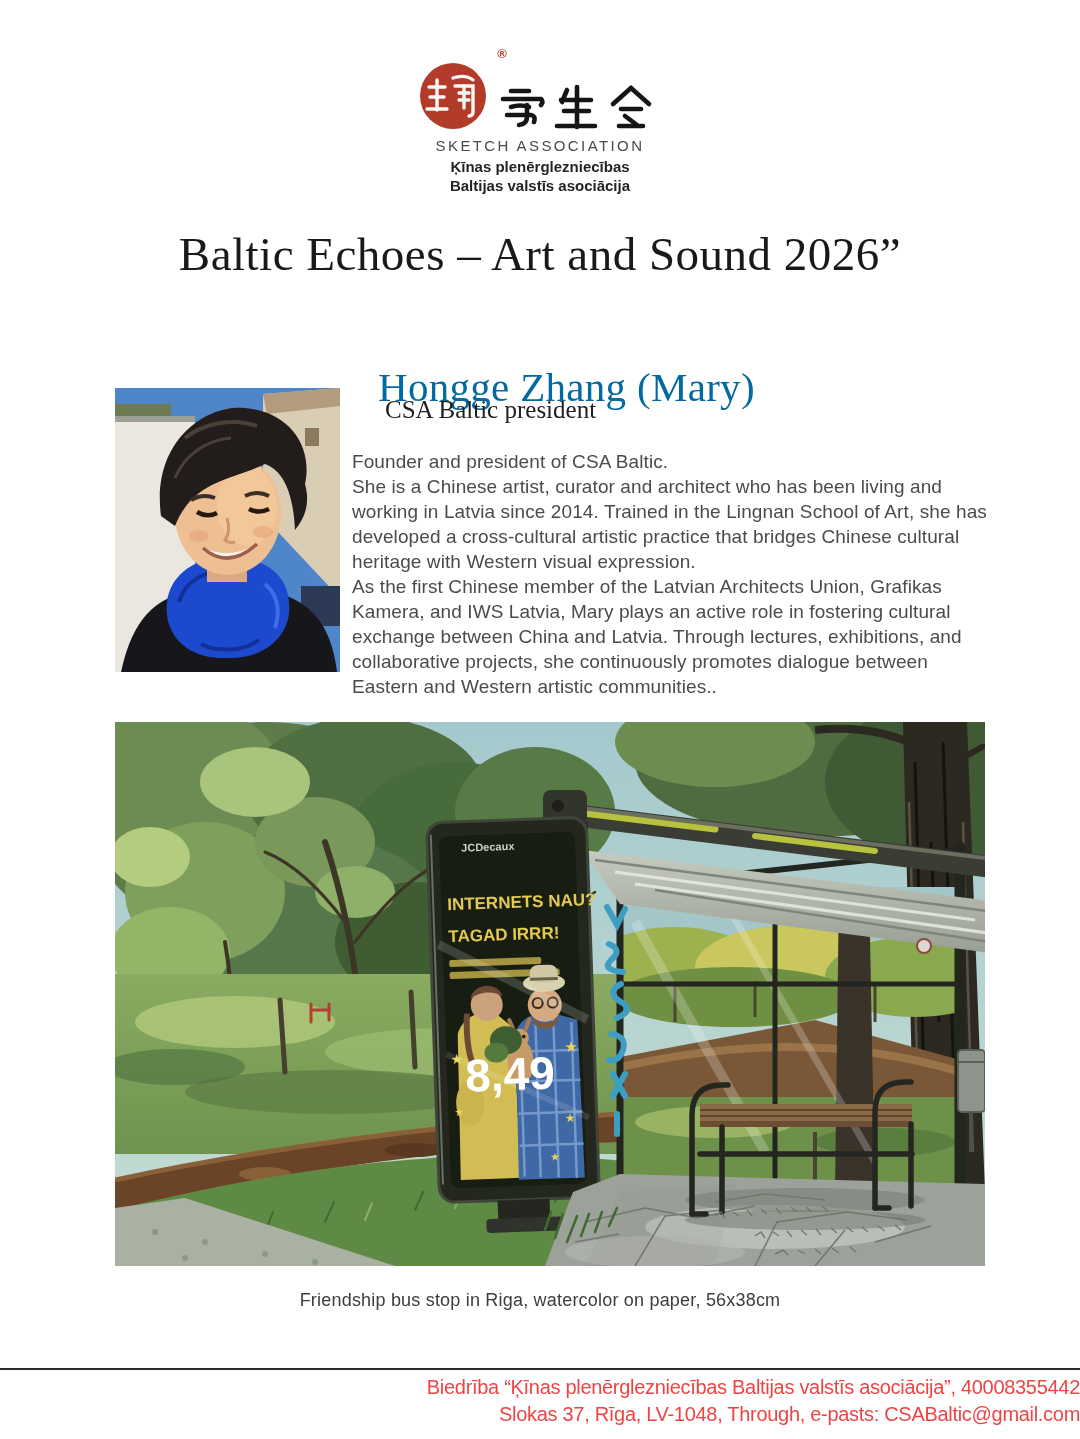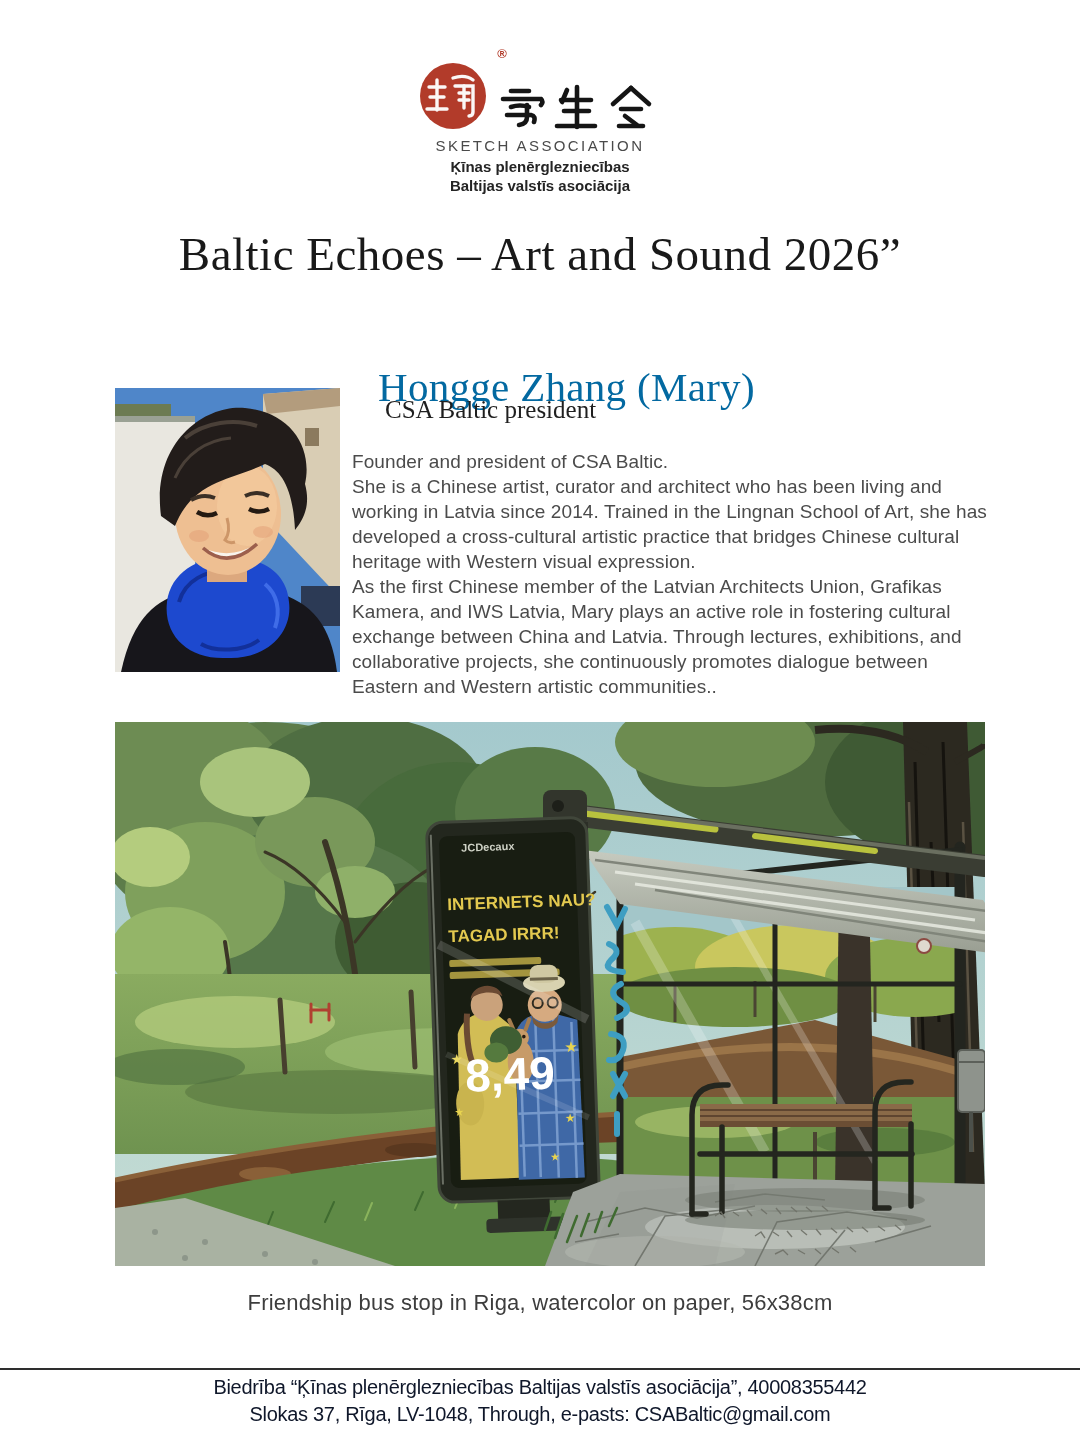--- a/index.html
+++ b/index.html
@@ -35,27 +35,27 @@
     position:absolute; left:352px; top:449px; width:637px;
     font-size:19px; line-height:25px; color:#4b4b4b; letter-spacing:0.1px;
   }
   .artist-bio p { margin:0; }
   
   .painting { position:absolute; left:115px; top:722px; width:870px; height:544px; }
   .painting svg { display:block; }
   
   .art-caption {
     position:absolute; top:1290px; left:0; right:0; text-align:center;
-    font-size:22px; color:#3d3d3d; letter-spacing:0.2px;
+    font-size:18px; color:#3d3d3d; letter-spacing:0.2px;
   }
   
   .footer-rule { position:absolute; top:1368px; left:0; width:1080px; border-top:2px solid #2e2e2e; }
   .footer-text {
-    position:absolute; top:1374px; left:0; right:0; text-align:center;
-    font-size:20px; line-height:27px; color:#0f172a; letter-spacing:-0.3px;
+    position:absolute; top:1374px; left:0; right:0; text-align:right;
+    font-size:20px; line-height:27px; color:#ef4444; letter-spacing:-0.3px;
   }
 </style>
 </head>
 <body>
 
 <div class="page">
 
   <div class="logo-block">
     <div class="seal-wrap">
       <svg width="76" height="76" viewBox="0 0 76 76">

